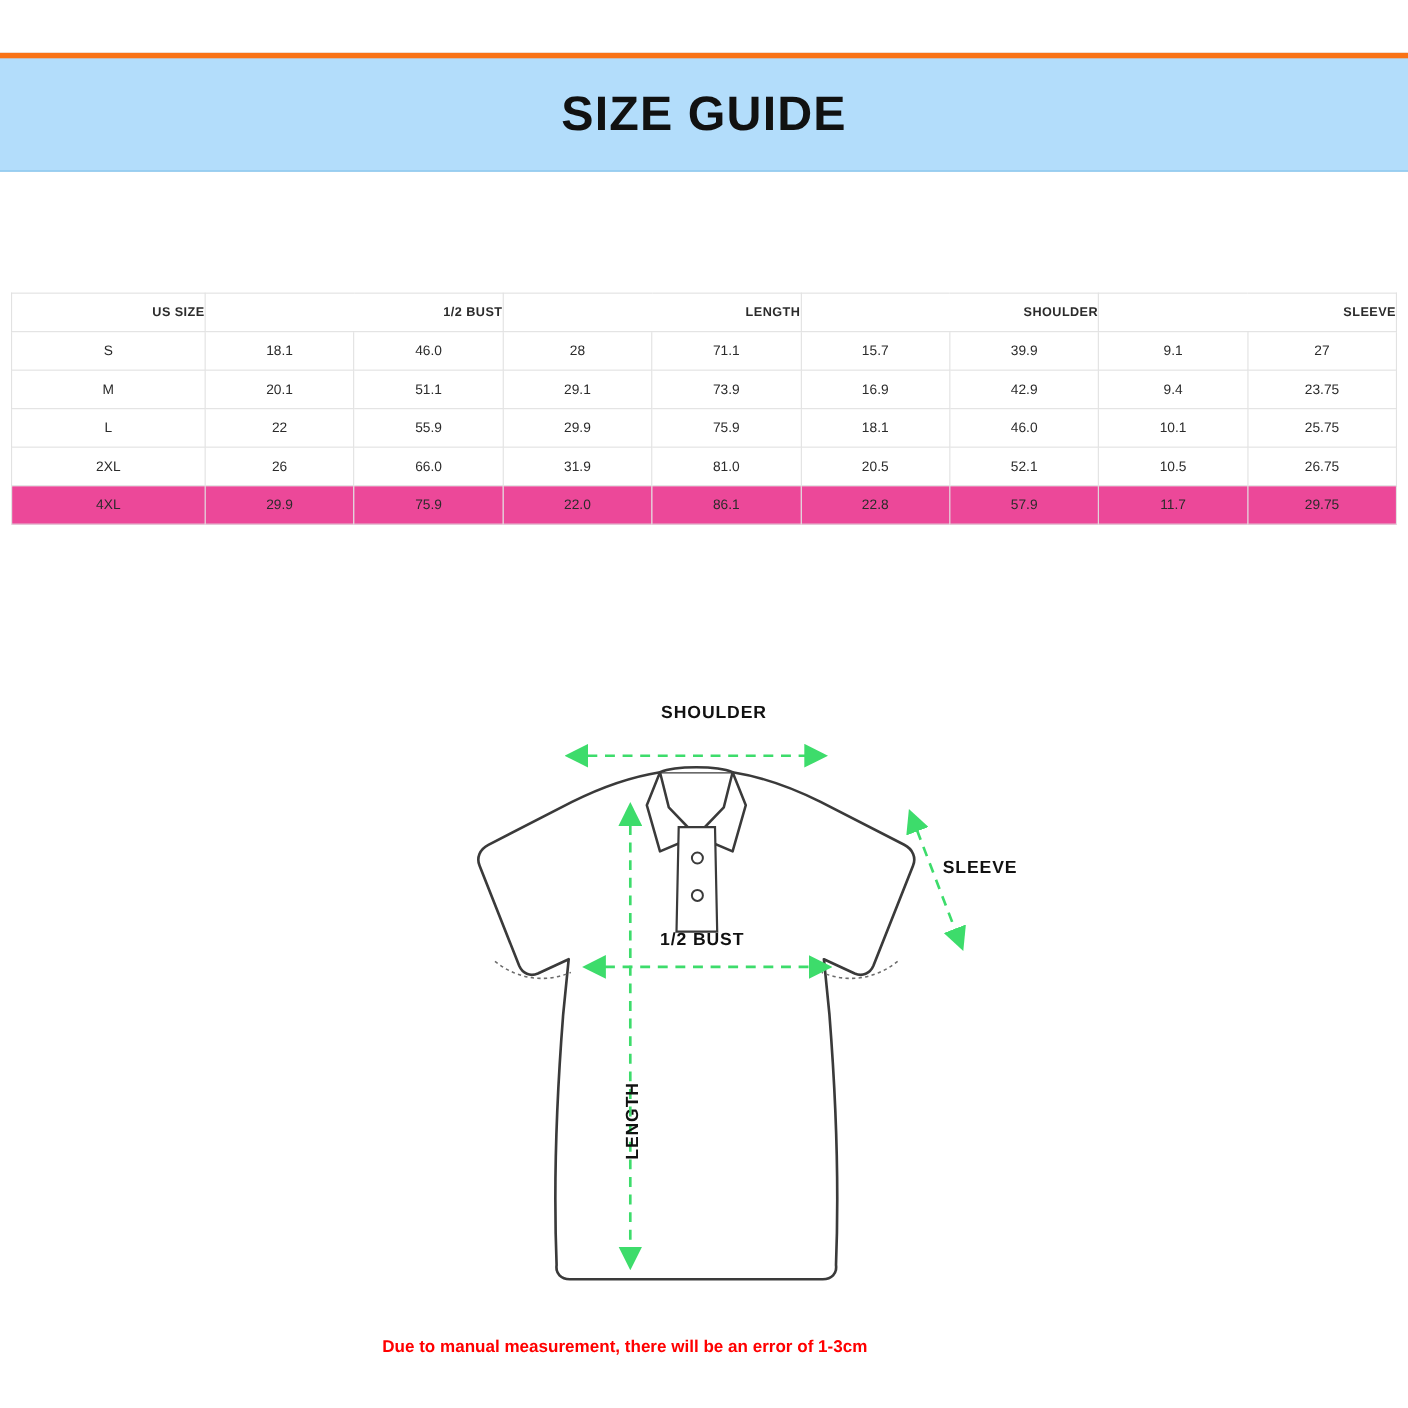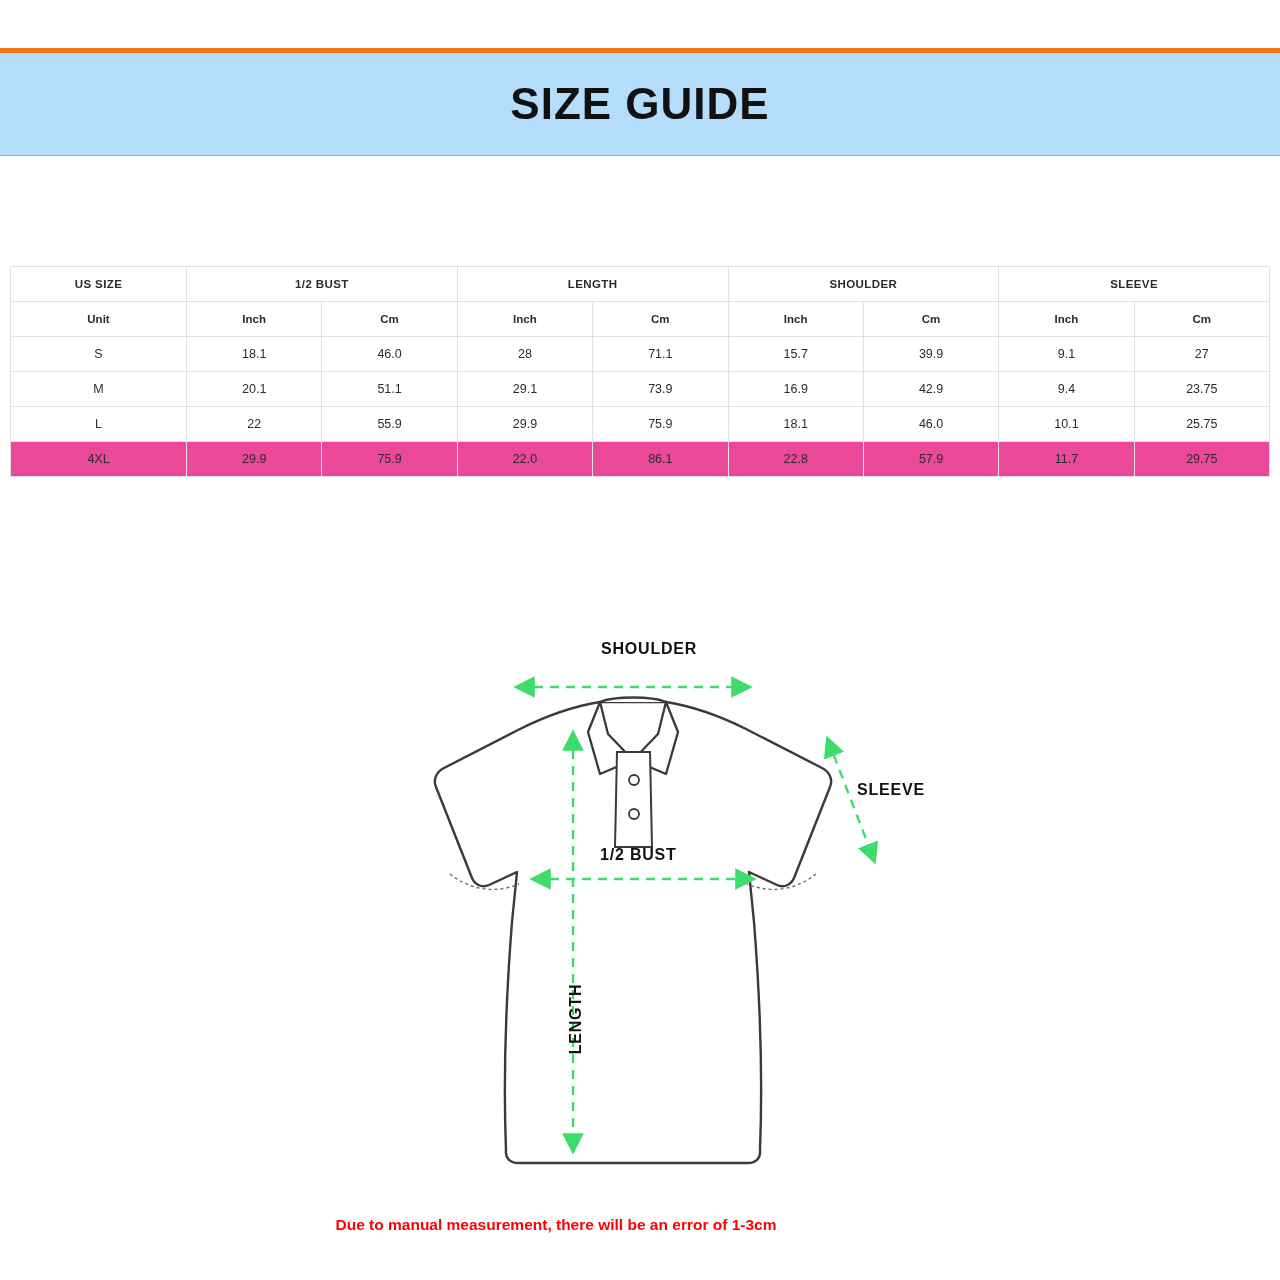--- a/index.html
+++ b/index.html
@@ -56,20 +56,21 @@
     font-size: 12.5px;
     color: #2b2b2b;
     font-weight: normal;
     height: 34px;
     padding: 0;
   }
   table.size-table thead th {
     font-weight: bold;
     font-size: 11.5px;
     letter-spacing: 0.4px;
+    text-align: right;
   }
   table.size-table tr.unit-row td {
     font-weight: bold;
     font-size: 11.5px;
   }
   table.size-table tbody tr.alt td {
     background: #ec4899;
   }
   .col-size { width: 175px; }
 
@@ -103,21 +104,21 @@
     top: 1010px;
     width: 120px;
     text-align: center;
     transform: rotate(-90deg);
     transform-origin: center center;
   }
 
   
   .footnote {
     position: absolute;
-    left: 0;
+    left: 12px;
     top: 1216px;
     width: 1112px;
     text-align: center;
     font-size: 15.5px;
     font-weight: bold;
     color: #ff0000;
   }
 </style>
 </head>
 <body>
@@ -131,31 +132,20 @@
     <thead>
       <tr>
         <th class="col-size" rowspan="1">US SIZE</th>
         <th colspan="2">1/2 BUST</th>
         <th colspan="2">LENGTH</th>
         <th colspan="2">SHOULDER</th>
         <th colspan="2">SLEEVE</th>
       </tr>
     </thead>
     <tbody>
-      <tr class="unit-row">
-        <td>Unit</td>
-        <td>Inch</td>
-        <td>Cm</td>
-        <td>Inch</td>
-        <td>Cm</td>
-        <td>Inch</td>
-        <td>Cm</td>
-        <td>Inch</td>
-        <td>Cm</td>
-      </tr>
 
       <tr>
         <td>S</td>
         <td>18.1</td>
         <td>46.0</td>
         <td>28</td>
         <td>71.1</td>
         <td>15.7</td>
         <td>39.9</td>
         <td>9.1</td>
@@ -175,20 +165,31 @@
       <tr>
         <td>L</td>
         <td>22</td>
         <td>55.9</td>
         <td>29.9</td>
         <td>75.9</td>
         <td>18.1</td>
         <td>46.0</td>
         <td>10.1</td>
         <td>25.75</td>
+      </tr>
+      <tr>
+        <td>2XL</td>
+        <td>26</td>
+        <td>66.0</td>
+        <td>31.9</td>
+        <td>81.0</td>
+        <td>20.5</td>
+        <td>52.1</td>
+        <td>10.5</td>
+        <td>26.75</td>
       </tr>
       <tr class="alt">
         <td>4XL</td>
         <td>29.9</td>
         <td>75.9</td>
         <td>22.0</td>
         <td>86.1</td>
         <td>22.8</td>
         <td>57.9</td>
         <td>11.7</td>

